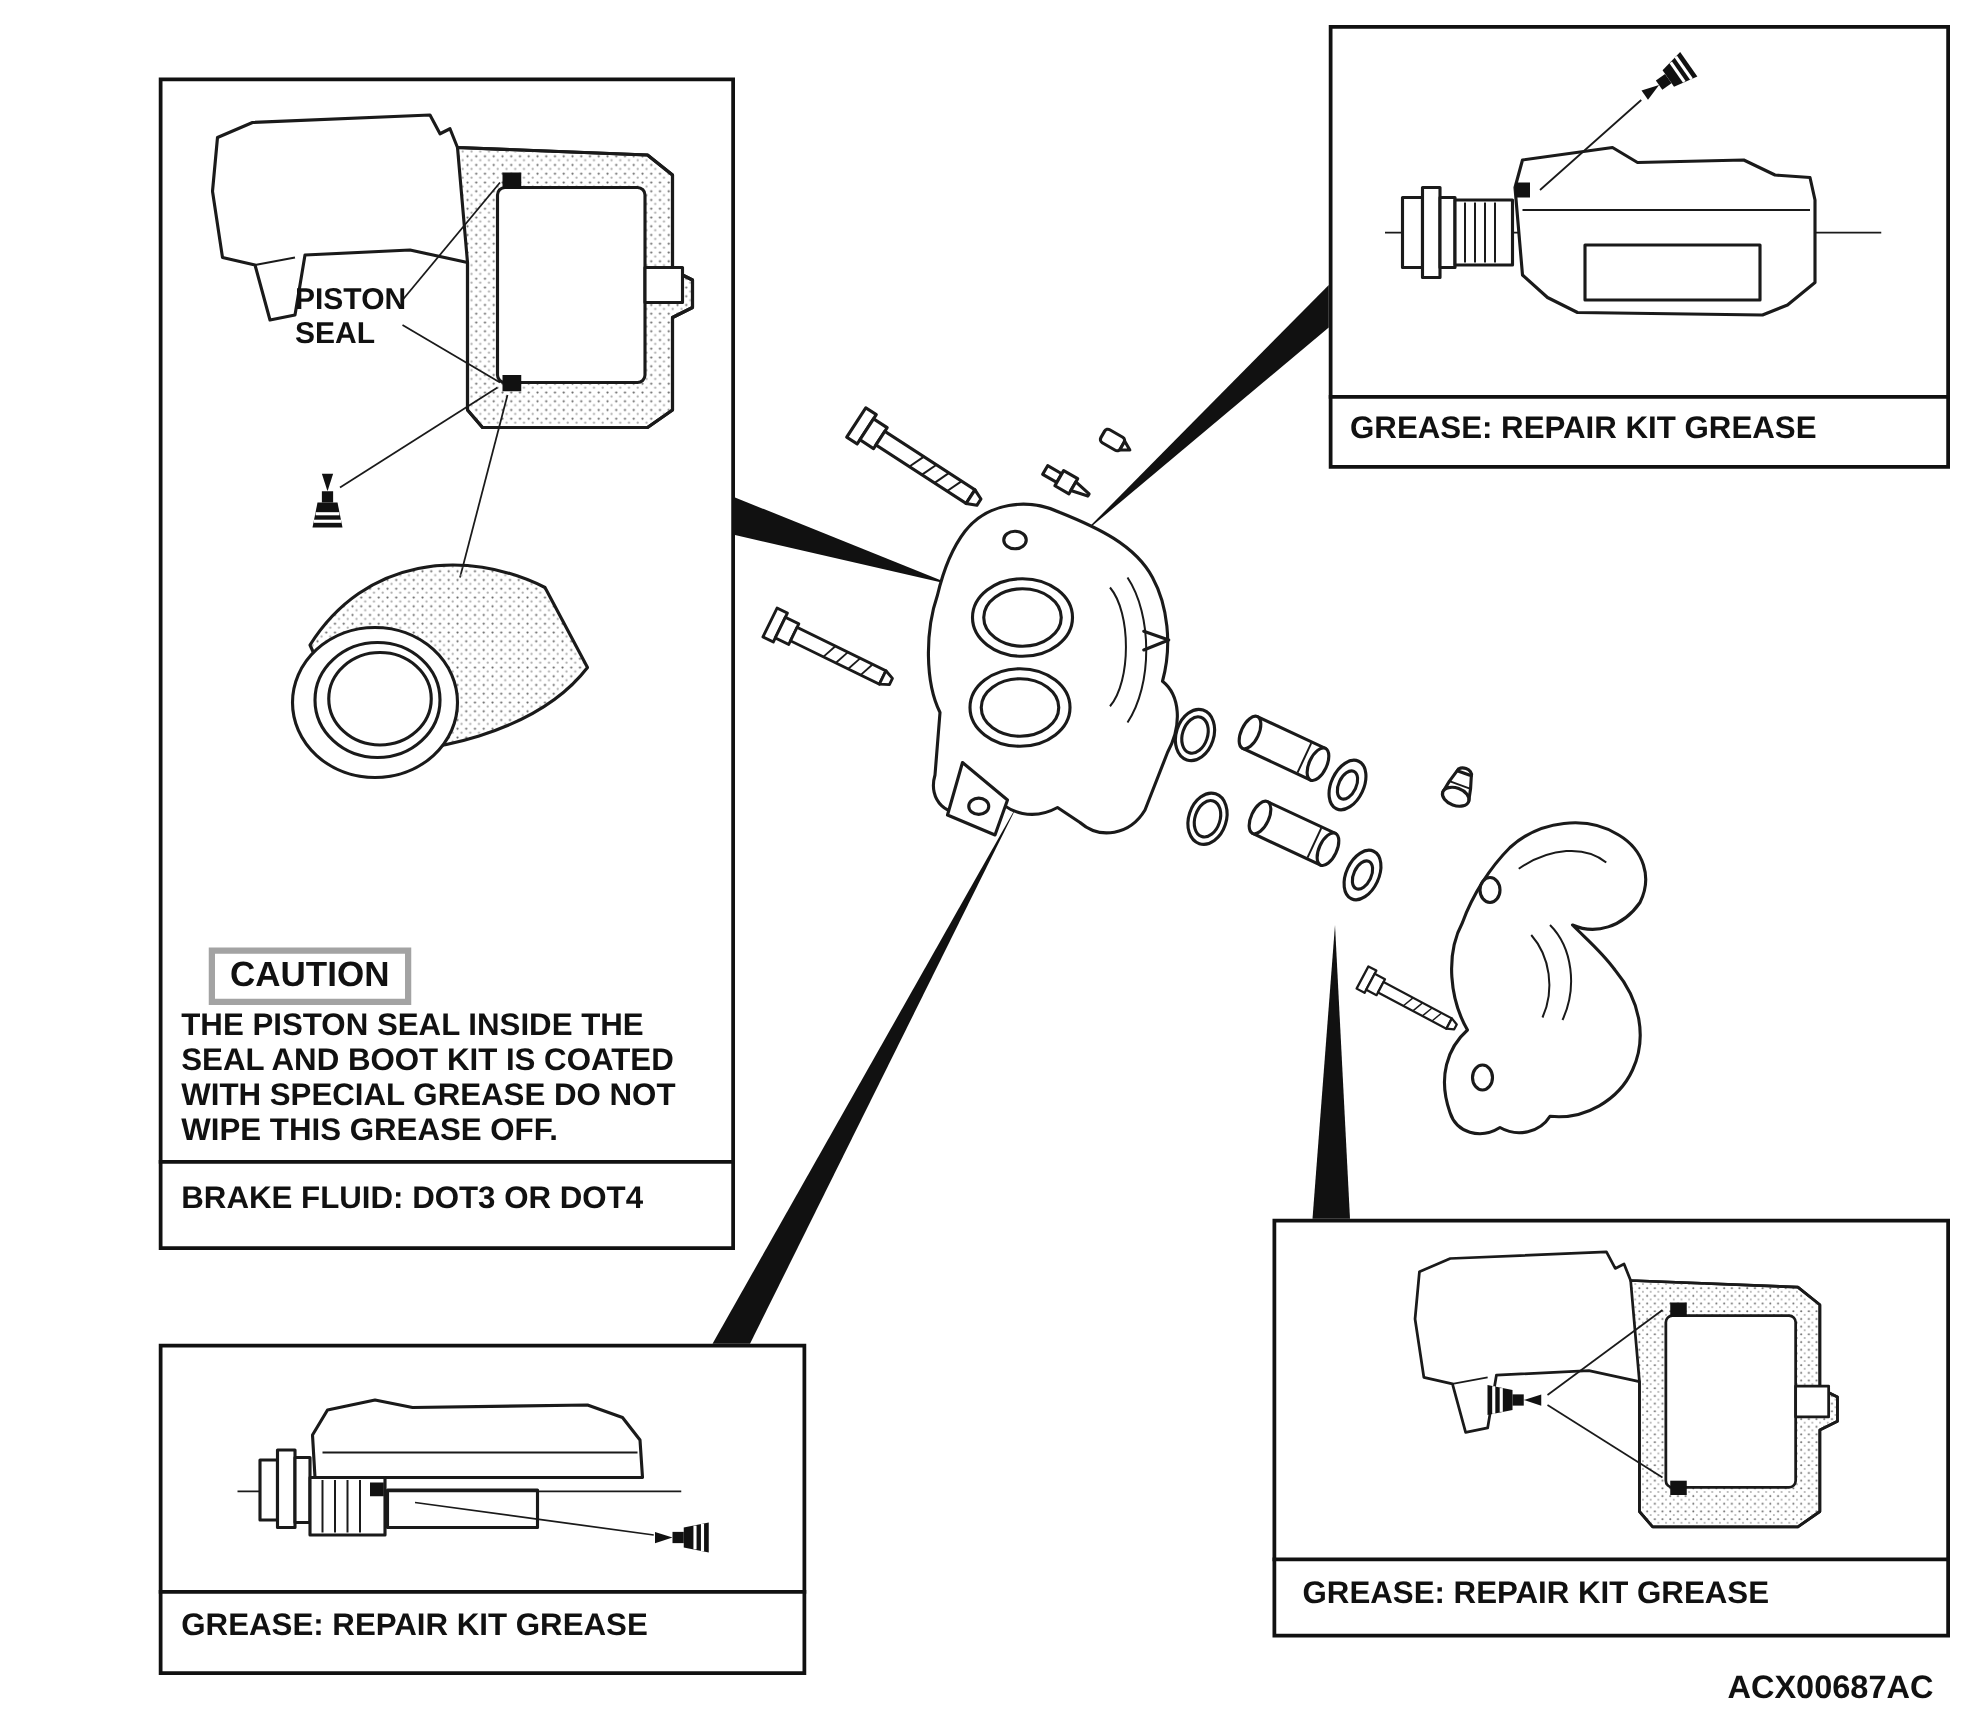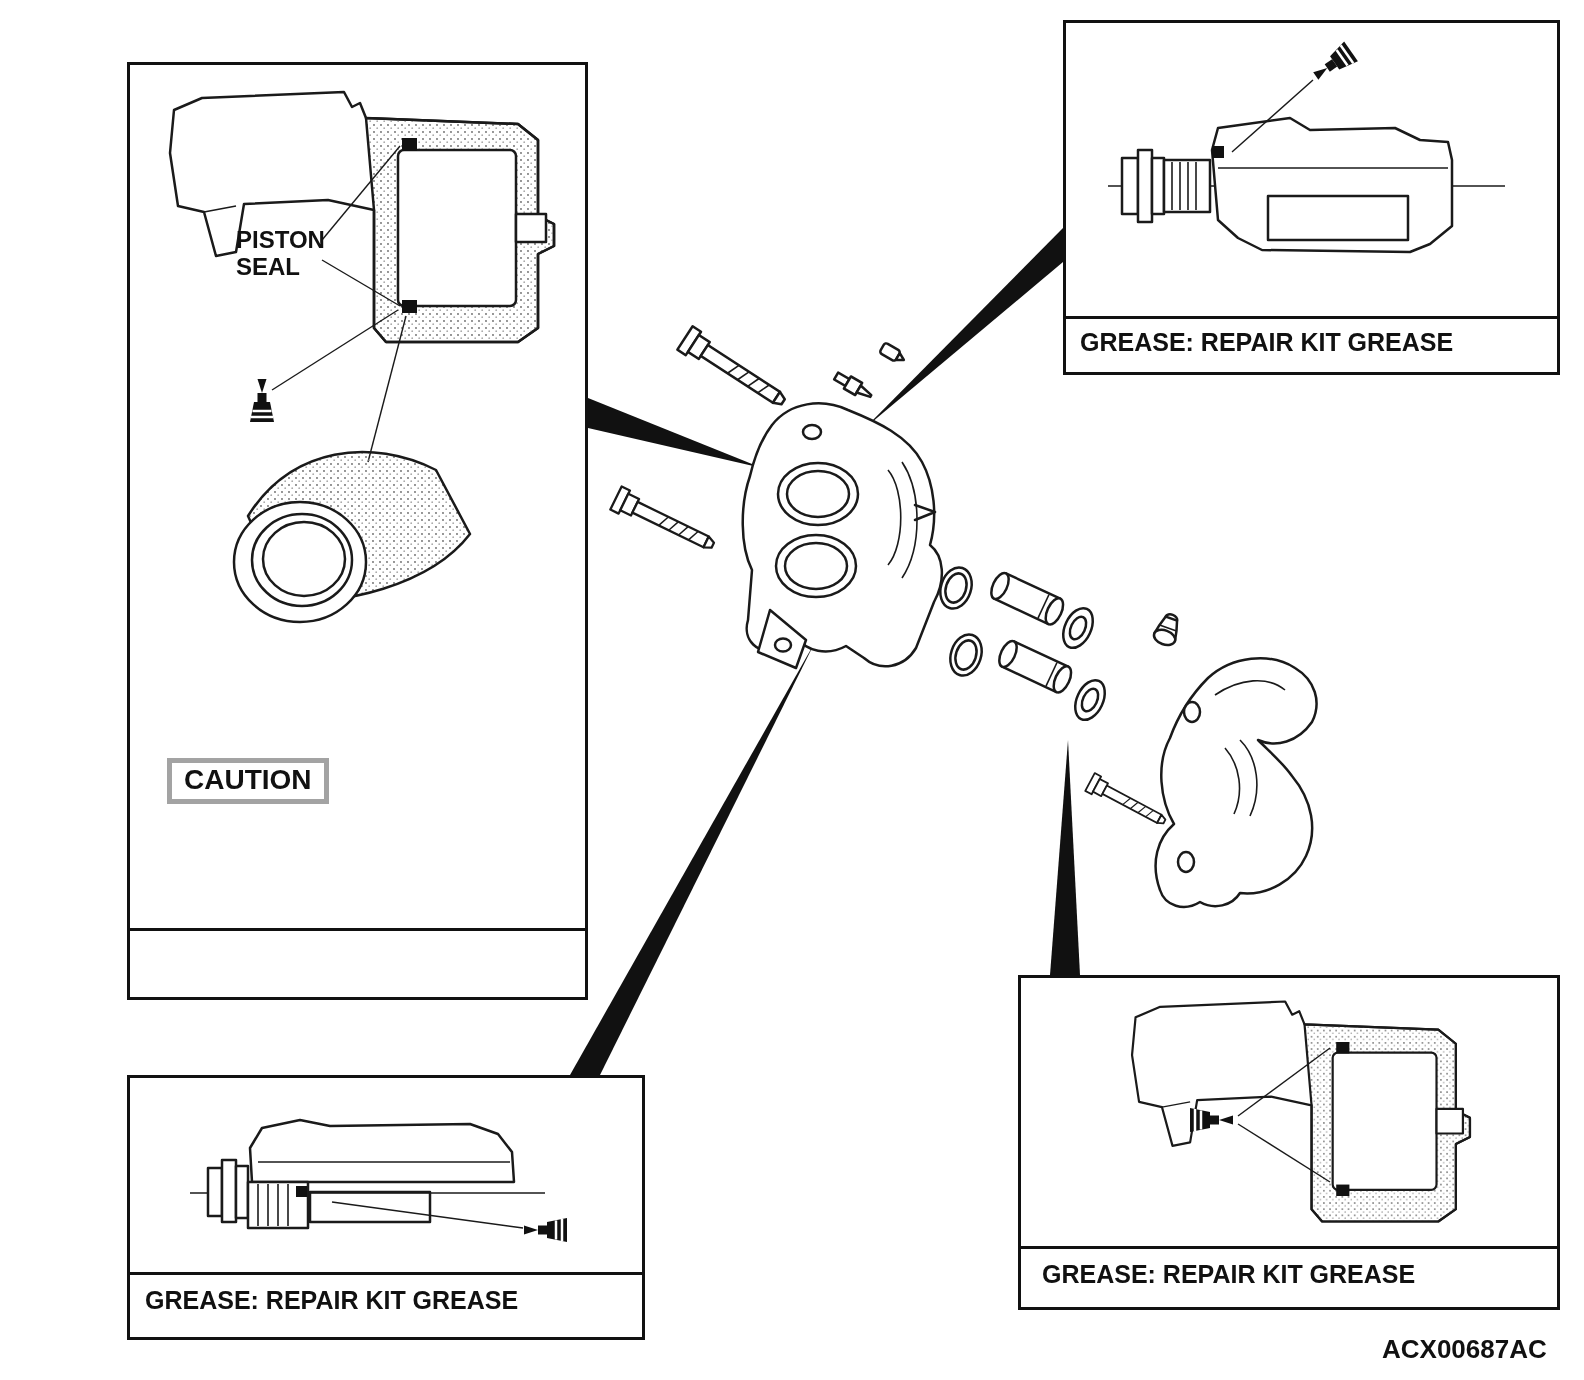--- a/index.html
+++ b/index.html
@@ -248,21 +248,23 @@
 
   <div class="divider" style="left:127px;top:928px;width:461px;"></div>
   <div class="divider" style="left:1063px;top:316px;width:497px;"></div>
   <div class="divider" style="left:127px;top:1272px;width:518px;"></div>
   <div class="divider" style="left:1018px;top:1246px;width:542px;"></div>
 
   <div class="part-label" style="left:236px;top:226px;">PISTON SEAL</div>
 
   <div class="caution-box" style="left:167px;top:758px;">CAUTION</div>
 
-
+  <div class="caution-text" style="left:145px;top:806px;">THE PISTON SEAL INSIDE THE SEAL AND BOOT KIT IS COATED WITH SPECIAL GREASE DO NOT WIPE THIS GREASE OFF.</div>
+
+  <div class="lbl" style="left:145px;top:944px;">BRAKE FLUID: DOT3 OR DOT4</div>
 
   <div class="lbl" style="left:1080px;top:328px;">GREASE: REPAIR KIT GREASE</div>
 
   <div class="lbl" style="left:145px;top:1286px;">GREASE: REPAIR KIT GREASE</div>
 
   <div class="lbl" style="left:1042px;top:1260px;">GREASE: REPAIR KIT GREASE</div>
 
   <div class="fig-code" style="left:1382px;top:1334px;">ACX00687AC</div>
 </div>
 

